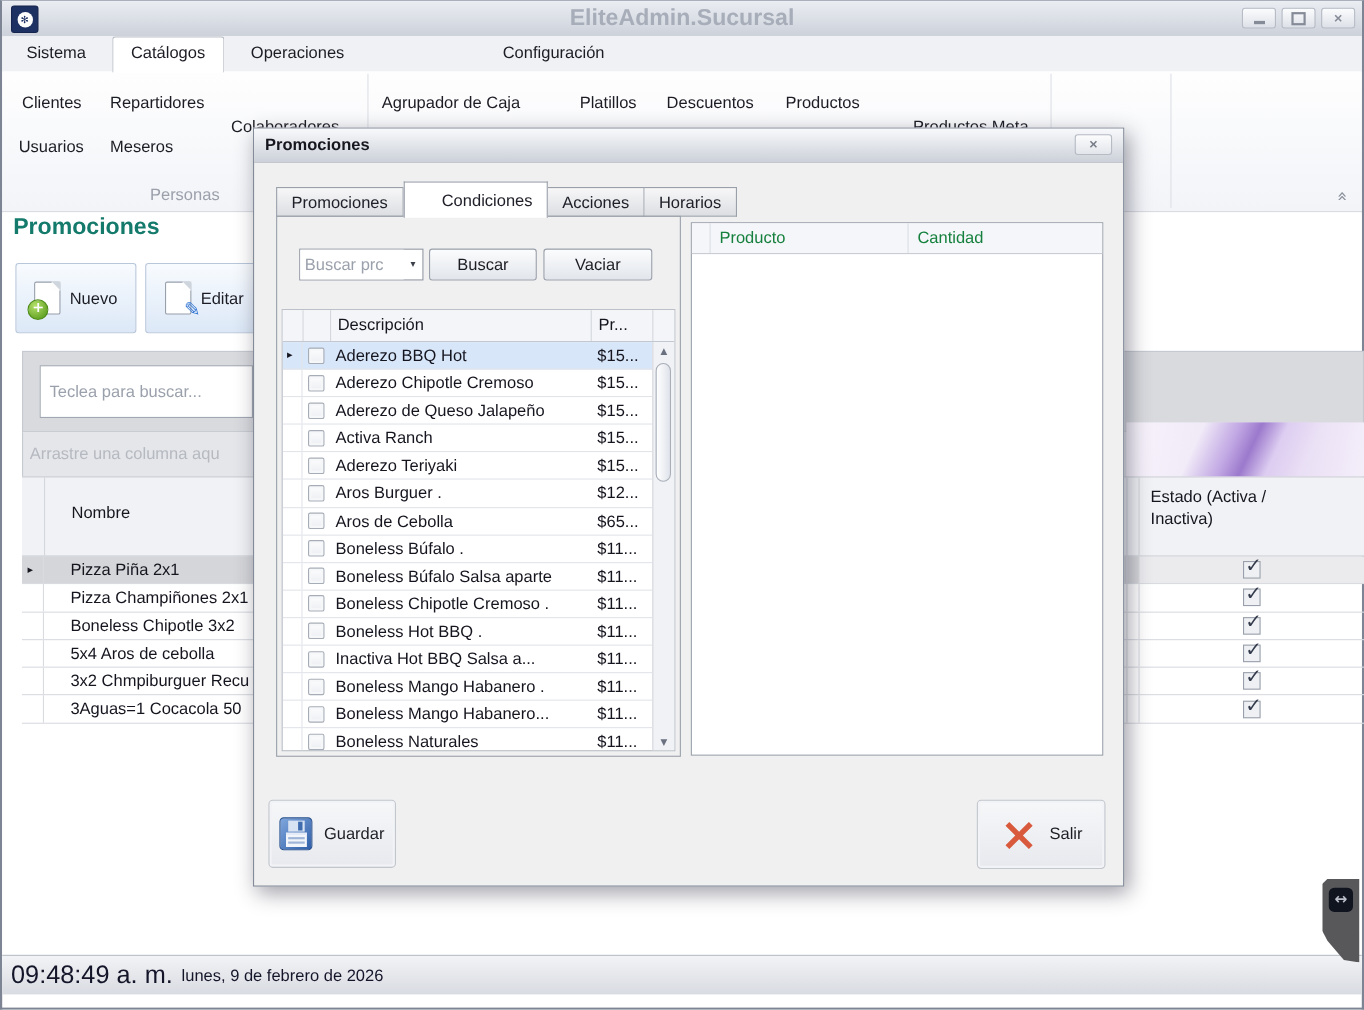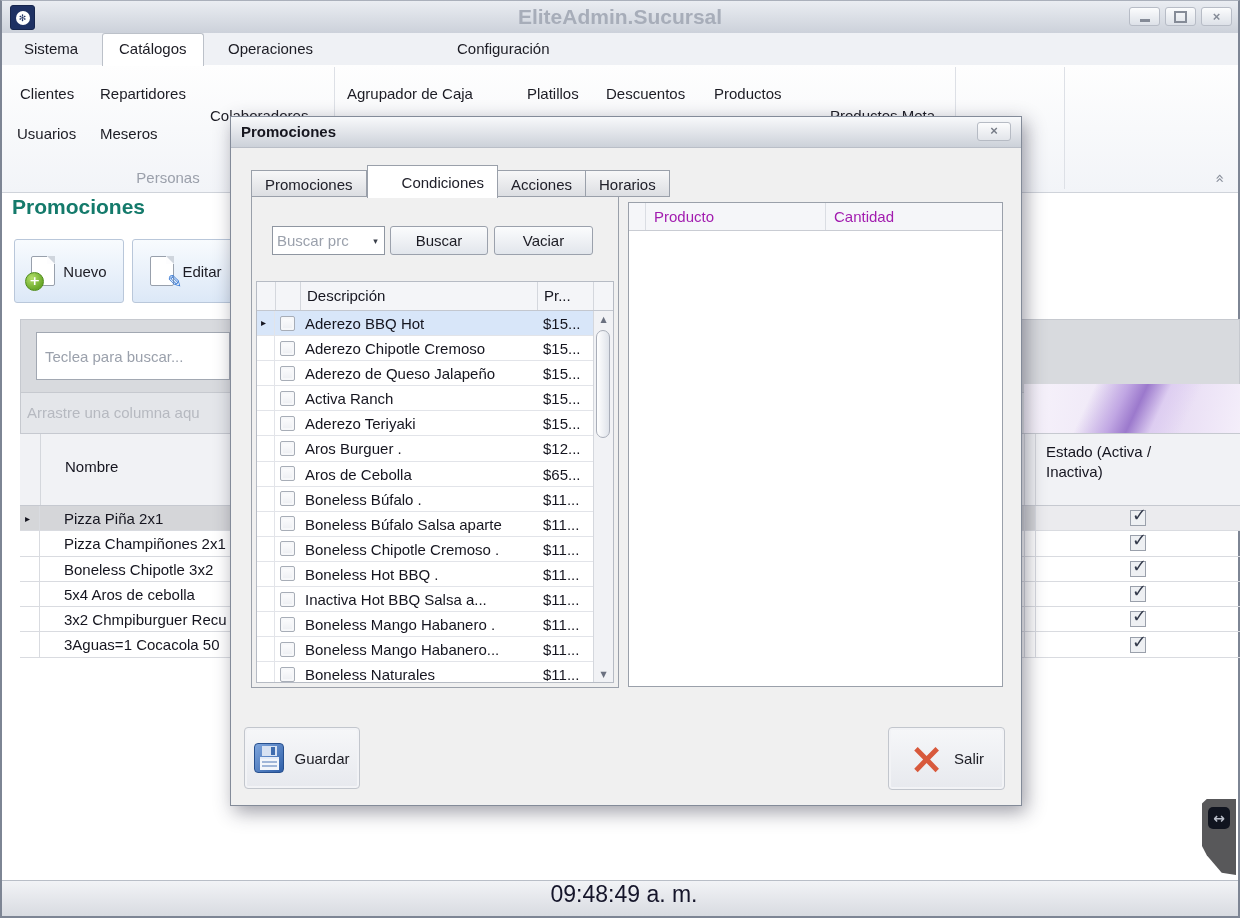--- a/index.html
+++ b/index.html
@@ -108,38 +108,38 @@
   .d-ind{width:18px;border-right:1px solid #e2e4e9;font-size:10px;line-height:24px;padding-left:4px;box-sizing:border-box;}
   .d-cb{width:24px;display:flex;align-items:center;justify-content:center;}
   .cbbox{width:15px;height:15px;border:1px solid #a7adb7;border-radius:2px;background:linear-gradient(#fdfdfe,#eceef2);box-shadow:inset 0 0 0 2px #f6f7f9;box-sizing:border-box;}
   .d-desc{flex:1;padding-left:6px;line-height:25px;white-space:nowrap;overflow:hidden;}
   .d-price{width:56px;line-height:25px;padding-left:6px;box-sizing:border-box;}
   #dlg-scroll{position:absolute;right:0;top:29px;bottom:0;width:20px;background:#f1f2f5;border-left:1px solid #d4d7dd;box-sizing:border-box;}
   .sb-btn{position:absolute;left:0;width:19px;height:16px;display:flex;align-items:center;justify-content:center;font-size:8px;color:#6b7180;}
   #sb-up{top:0;} #sb-down{bottom:0;}
   #sb-thumb{position:absolute;left:2px;top:19px;width:14px;height:108px;background:linear-gradient(90deg,#fff,#dfe3ea);border:1px solid #a9aeb9;border-radius:8px;box-sizing:border-box;}
   #dlg-right{position:absolute;left:397px;top:85px;width:375px;height:485px;background:#fff;border:1px solid #9aa0aa;box-sizing:border-box;}
-  #dlg-right-header{height:28px;display:flex;background:#f5f6f9;border-bottom:1px solid #c9ccd3;box-sizing:border-box;font-size:15px;color:#a21caf;line-height:27px;}
+  #dlg-right-header{height:28px;display:flex;background:#f5f6f9;border-bottom:1px solid #c9ccd3;box-sizing:border-box;font-size:15px;color:#15803d;line-height:27px;}
   .rh-ind{width:16px;border-right:1px solid #dadde3;}
   .rh-prod{width:180px;padding-left:8px;border-right:1px solid #dadde3;box-sizing:border-box;}
   .rh-cant{flex:1;padding-left:8px;}
   .dlg-big-btn{position:absolute;height:62px;box-sizing:border-box;background:linear-gradient(#f6f7f9,#e7e9ee);border:1px solid #c2c6cd;border-radius:4px;
                box-shadow:inset 0 0 0 2px #f2f3f6;display:flex;align-items:center;justify-content:center;gap:10px;font-size:15px;color:#1c1c24;}
   #btn-guardar{left:13px;top:610px;width:116px;}
   #btn-salir{left:657px;top:610px;width:117px;height:63px;}
   .floppy{position:relative;width:30px;height:30px;background:linear-gradient(135deg,#7fa6dd,#2f5fa8);border-radius:4px;border:1px solid #27508e;box-sizing:border-box;}
   .floppy .slot{position:absolute;left:7px;top:2px;width:15px;height:10px;background:#d7e2f2;}
   .floppy .slot i{position:absolute;right:2px;top:1px;width:4px;height:8px;background:#3f6cae;}
   .floppy .lbl{position:absolute;left:5px;bottom:2px;width:19px;height:11px;background:#f2f6fb;border-top:2px solid #e4ecf7;}
   .floppy .lbl i{display:block;height:2px;background:#9fb6d8;margin:2px 2px 0 2px;}
   .salir-x{font-size:42px;font-weight:bold;color:#d8593c;line-height:36px;font-family:"DejaVu Sans",sans-serif;}
 
   
-  #statusbar{position:absolute;left:0;bottom:0;width:100%;height:36px;background:linear-gradient(#f2f3f6,#d8dbe1);border-top:1px solid #b9bec7;
-             display:flex;align-items:center;box-sizing:border-box;padding-left:8px;gap:8px;z-index:5;flex-direction:column;}
+  #statusbar{position:absolute;left:0;bottom:12px;width:100%;height:36px;background:linear-gradient(#f2f3f6,#d8dbe1);border-top:1px solid #b9bec7;
+             display:flex;align-items:center;box-sizing:border-box;padding-left:8px;gap:8px;z-index:5;}
   #sb-time{font-size:23px;color:#15152a;}
   #sb-date{font-size:15px;color:#15152a;position:relative;top:1px;}
 
   
   #tv-tab{position:absolute;right:2px;top:798px;width:34px;height:76px;background:#58585a;z-index:8;
           clip-path:polygon(14% 0,100% 0,100% 100%,58% 97%,14% 74%,0 62%,0 6%);}
   #tv-icon{margin:8px auto 0 auto;width:22px;height:22px;background:#10141f;border-radius:5px;display:flex;align-items:center;justify-content:center;
            color:#b9bec9;font-size:14px;font-weight:bold;}
 </style>
 </head>

